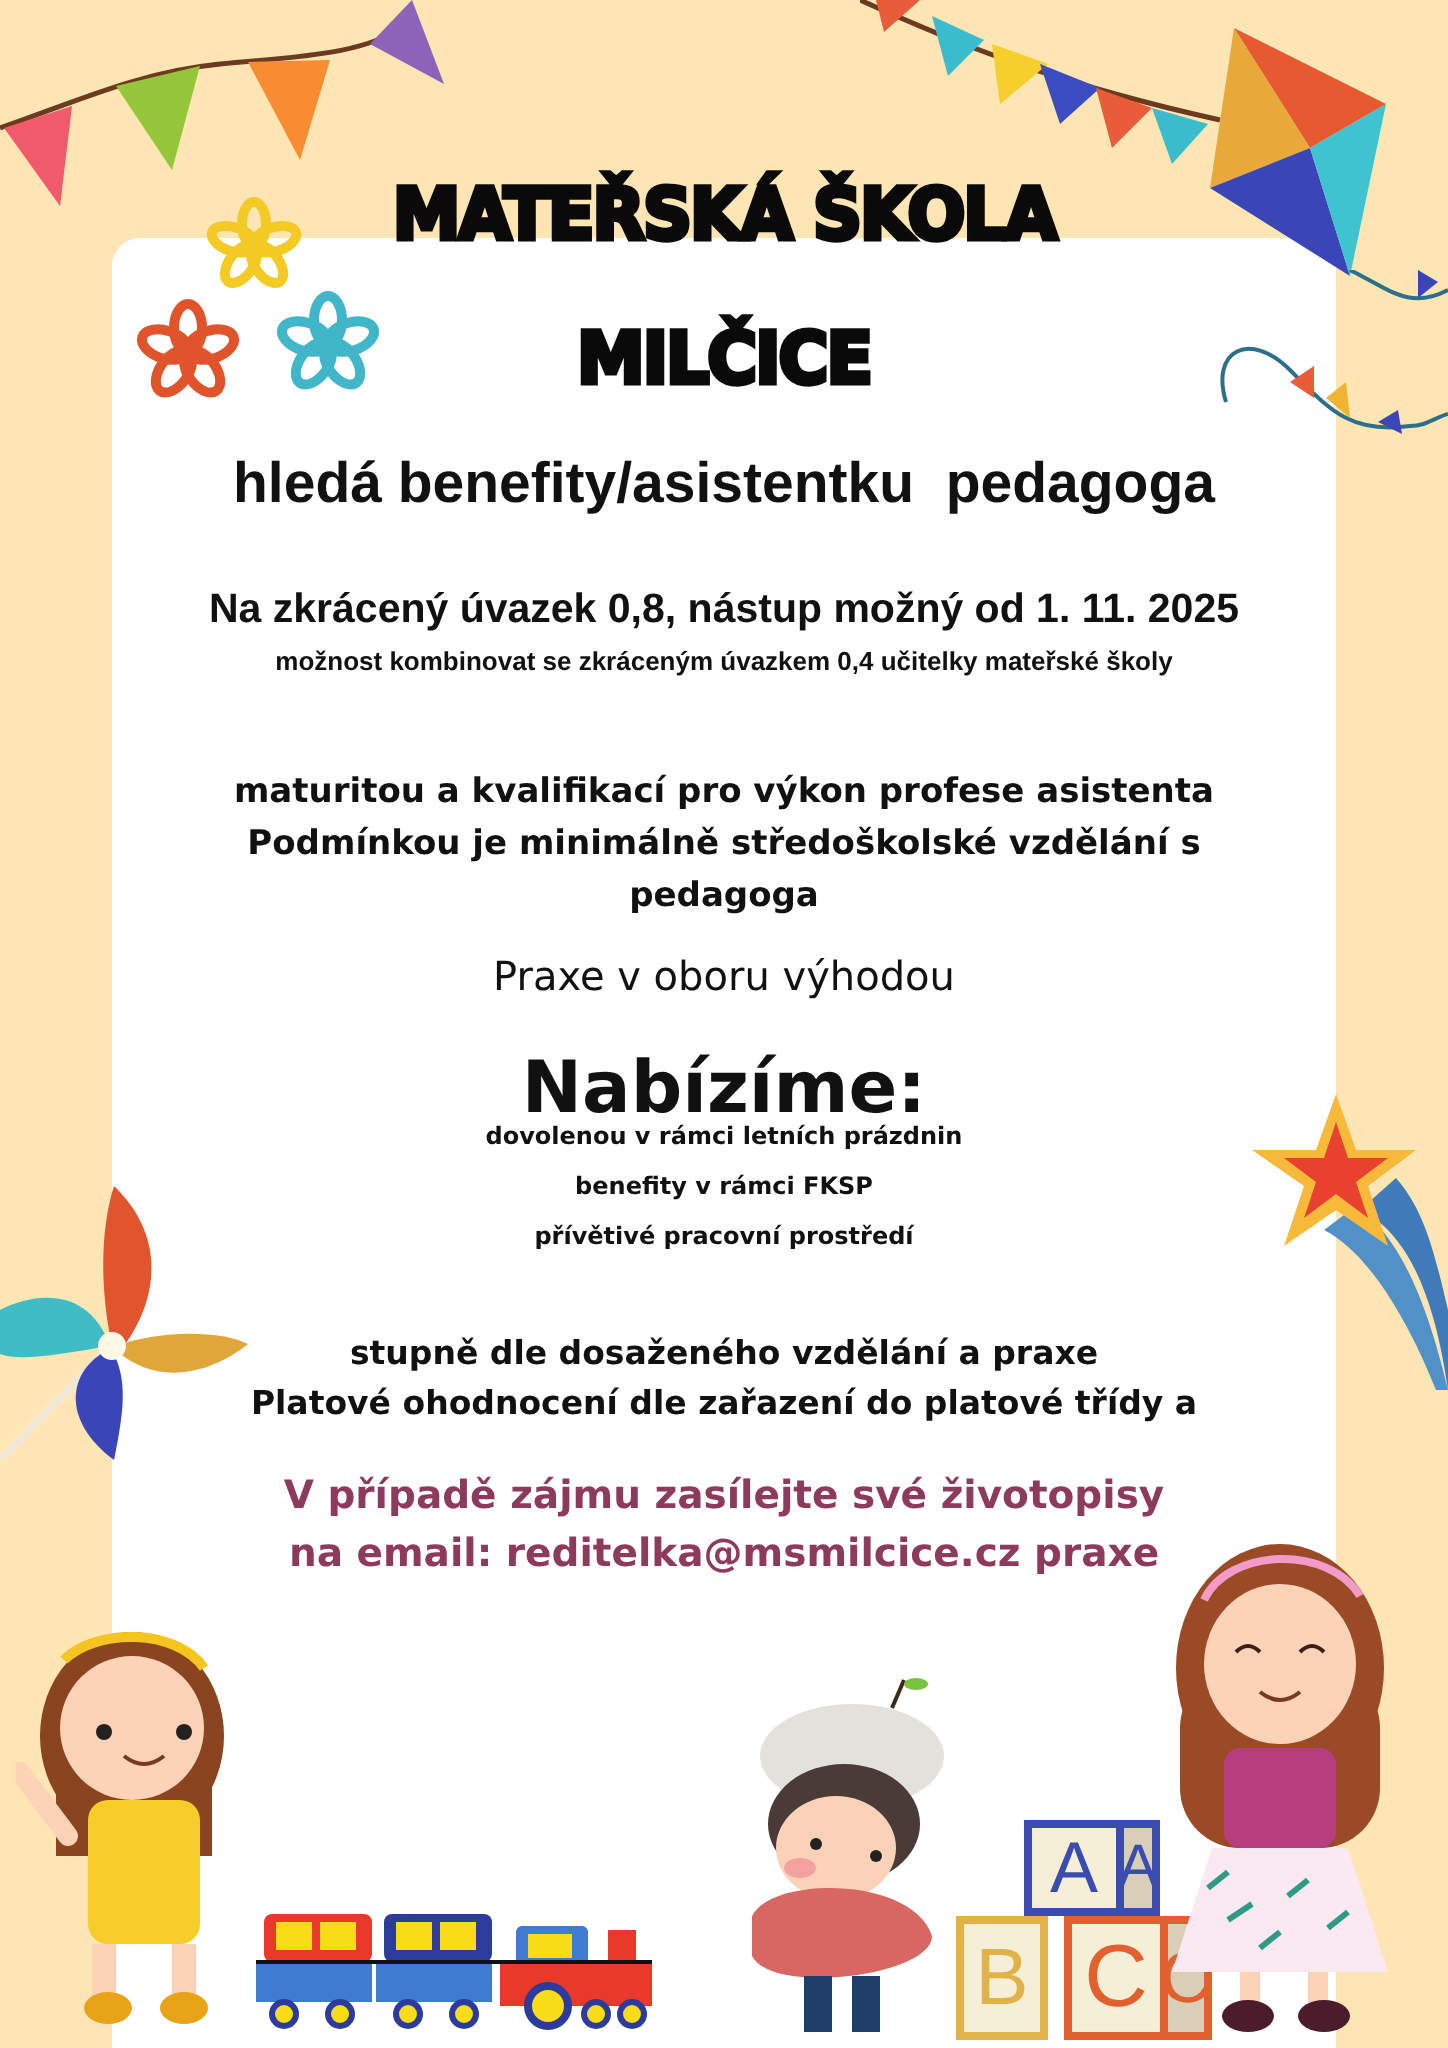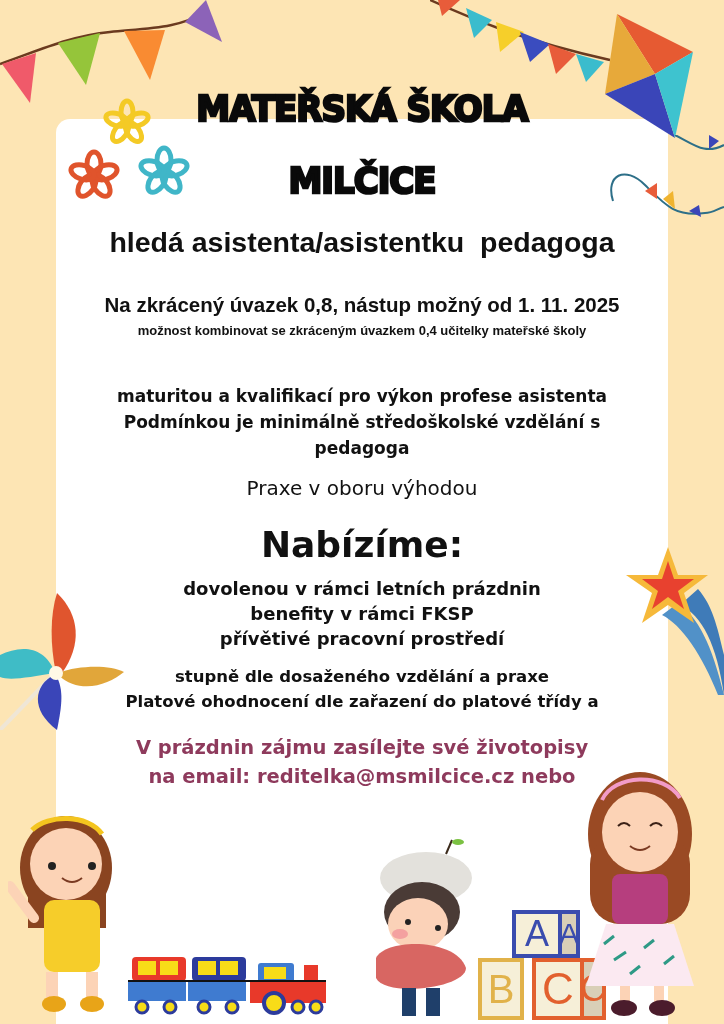--- a/index.html
+++ b/index.html
@@ -64,23 +64,23 @@
       top: 476px;
       font-weight: normal;
       font-size: 20px;
     }
     .offer-h {
       top: 524px;
       font-weight: bold;
       font-size: 36px;
     }
     .offers {
-      top: 576px;
-      font-weight: bold;
-      font-size: 18px;
+      top: 556px;
+      font-weight: bold;
+      font-size: 12px;
       line-height: 25px;
     }
     .salary {
       top: 664px;
       font-weight: bold;
       font-size: 16.5px;
       line-height: 25px;
     }
     .contact {
       top: 733px;
@@ -247,21 +247,21 @@
   <path d="M20 180 l10 -8 M30 196 l12 -8 M60 184 l10 -8 M80 200 l10 -8 M46 210 l10 -8" stroke="#2e9a86" stroke-width="3"></path>
   <rect x="36" y="222" width="10" height="18" fill="#fcd3b6"></rect>
   <rect x="70" y="222" width="10" height="18" fill="#fcd3b6"></rect>
   <ellipse cx="40" cy="244" rx="13" ry="8" fill="#4b1c2c"></ellipse>
   <ellipse cx="78" cy="244" rx="13" ry="8" fill="#4b1c2c"></ellipse>
 </svg>
 
 <div class="txt title t1">MATEŘSKÁ ŠKOLA</div>
 <div class="txt title t2">MILČICE</div>
 
-<div class="txt headline" style="white-space:pre;">hledá asistenta/asistentku  pedagoga</div>
+<div class="txt headline" style="white-space:pre;">hledá benefity/asistentku  pedagoga</div>
 
 <div class="txt sub1">Na zkrácený úvazek 0,8, nástup možný od 1. 11. 2025</div>
 <div class="txt sub2">možnost kombinovat se zkráceným úvazkem 0,4 učitelky mateřské školy</div>
 
 <div class="txt req">
   <div>maturitou a kvalifikací pro výkon profese asistenta</div>
   <div>Podmínkou je minimálně středoškolské vzdělání s</div>
   <div>pedagoga</div>
 </div>
 
@@ -273,15 +273,15 @@
   <div>benefity v rámci FKSP</div>
   <div>přívětivé pracovní prostředí</div>
 </div>
 
 <div class="txt salary">
   <div>stupně dle dosaženého vzdělání a praxe</div>
   <div>Platové ohodnocení dle zařazení do platové třídy a</div>
 </div>
 
 <div class="txt contact">
-  <div>V prázdnin zájmu zasílejte své životopisy</div>
-  <div>na email: reditelka@msmilcice.cz nebo</div>
+  <div>V případě zájmu zasílejte své životopisy</div>
+  <div>na email: reditelka@msmilcice.cz praxe</div>
 </div>
 
 </body></html>

